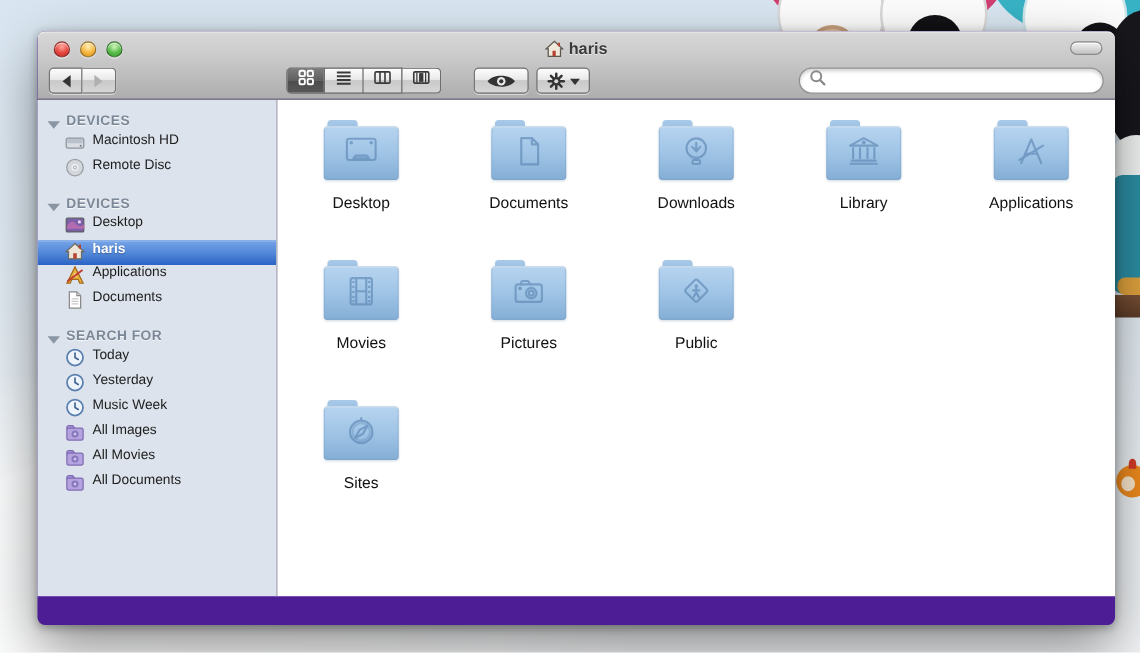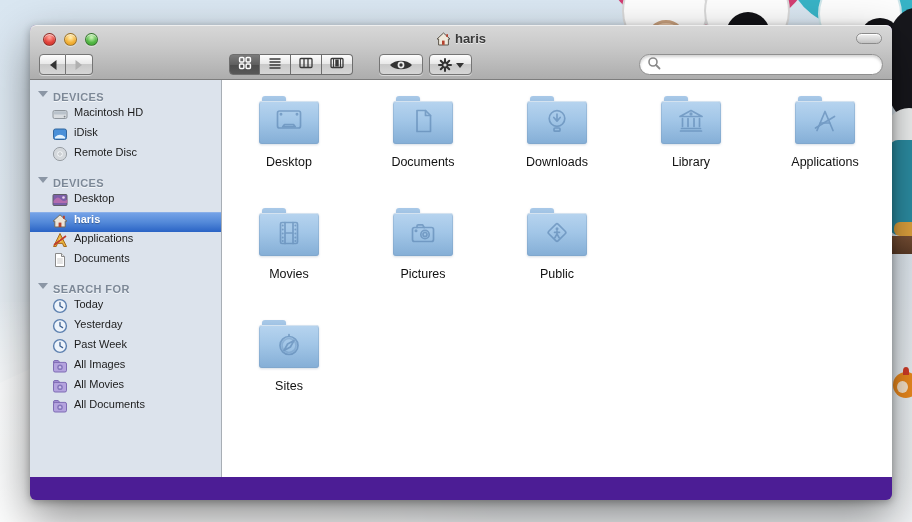--- a/index.html
+++ b/index.html
@@ -82,21 +82,21 @@
   .search { position:absolute; right:9px; top:1px; width:244px; height:21px;
     background:#fff; border:1px solid #8f8f8f; border-radius:11px;
     box-shadow:inset 0 2px 3px rgba(0,0,0,.18); display:flex; align-items:center; padding-left:7px; }
   .search input { border:none; outline:none; background:transparent; flex:1; font-size:12px; padding:0 8px 0 4px; font-family:inherit; }
 
   .content { position:absolute; top:55px; left:0; right:0; bottom:23px; display:flex; }
 
   
   .sidebar { width:192px; background:#dce3ec; border-right:1px solid #a8aeb5; overflow:hidden; padding-top:8px; }
   .sec { margin-bottom:8px; }
-  .sec-head { display:flex; align-items:flex-start; padding:3px 0 3px 8px; }
+  .sec-head { display:flex; align-items:flex-end; padding:3px 0 3px 8px; }
   .tri { width:0; height:0; border-left:5px solid transparent; border-right:5px solid transparent;
     border-top:6px solid #8b96a5; margin-right:5px; }
   .sec-label { font-size:11px; font-weight:bold; color:#7c8897; letter-spacing:.4px; text-shadow:0 1px 0 rgba(255,255,255,.7); }
   .side-item { height:20px; display:flex; align-items:flex-start; padding-left:22px; font-size:11px; color:#1c1c1c; }
   .side-item .s-icon { width:16px; height:16px; margin-right:6px; flex:none; display:flex; }
   .side-item.selected { color:#fff; font-weight:bold; text-shadow:0 1px 1px rgba(0,0,0,.3);
     background:linear-gradient(180deg,#74a2e7 0%,#5288d8 50%,#2a63c5 100%);
     border-top:1px solid #89afe9; }
 
   
@@ -257,29 +257,20 @@
                 <rect x="1" y="4.5" width="14" height="8" rx="1.5" fill="#d9dde1" stroke="#8e959c"></rect>
                 <rect x="1.8" y="5.2" width="12.4" height="3.4" rx="1" fill="#b9c2cb"></rect>
                 <circle cx="12.6" cy="10.6" r=".9" fill="#7f868d"></circle>
               </svg>
             </span>
             <span>Macintosh HD</span>
           </div>
           <div class="side-item">
             <span class="s-icon">
               <svg width="16" height="16" viewBox="0 0 16 16" xmlns="http://www.w3.org/2000/svg">
-                <rect x="1.5" y="3" width="13" height="10.5" rx="2" fill="#4a90d9" stroke="#33679e"></rect>
-                <path d="M3 11 q5 -4.5 10 0 v1.5 h-10 z" fill="#e6f3fc"></path>
-              </svg>
-            </span>
-            <span>iDisk</span>
-          </div>
-          <div class="side-item">
-            <span class="s-icon">
-              <svg width="16" height="16" viewBox="0 0 16 16" xmlns="http://www.w3.org/2000/svg">
                 <circle cx="8" cy="8" r="6.6" fill="#d4d8dc" stroke="#989ea4"></circle>
                 <circle cx="8" cy="8" r="2.8" fill="#eef1f3"></circle>
                 <circle cx="8" cy="8" r="1.2" fill="#fff" stroke="#b3b8bd"></circle>
               </svg>
             </span>
             <span>Remote Disc</span>
           </div>
         </div>
         <div class="sec">
           <div class="sec-head">
@@ -350,21 +341,21 @@
             </span>
             <span>Yesterday</span>
           </div>
           <div class="side-item">
             <span class="s-icon">
               <svg width="16" height="16" viewBox="0 0 16 16" xmlns="http://www.w3.org/2000/svg">
                 <circle cx="8" cy="8" r="6.4" fill="#eef4fb" stroke="#5b7fae" stroke-width="1.4"></circle>
                 <path d="M8 4.4 V8 L10.6 9.6" stroke="#3e6190" stroke-width="1.3" fill="none" stroke-linecap="round"></path>
               </svg>
             </span>
-            <span>Past Week</span>
+            <span>Music Week</span>
           </div>
           <div class="side-item">
             <span class="s-icon">
               <svg width="16" height="16" viewBox="0 0 16 16" xmlns="http://www.w3.org/2000/svg">
                 <path d="M1.5 5 v-1 a1.5 1.5 0 0 1 1.5-1.5 h3.2 l1.6 2 z" fill="#a794d6" stroke="#7f6cb5"></path>
                 <rect x="1.5" y="4.4" width="13" height="9.6" rx="1.6" fill="#b4a3de" stroke="#7f6cb5"></rect>
                 <circle cx="8" cy="9.2" r="2.8" fill="#8677bd"></circle>
                 <circle cx="8" cy="9.2" r="1.2" fill="#cdc2ea"></circle>
               </svg>
             </span>

